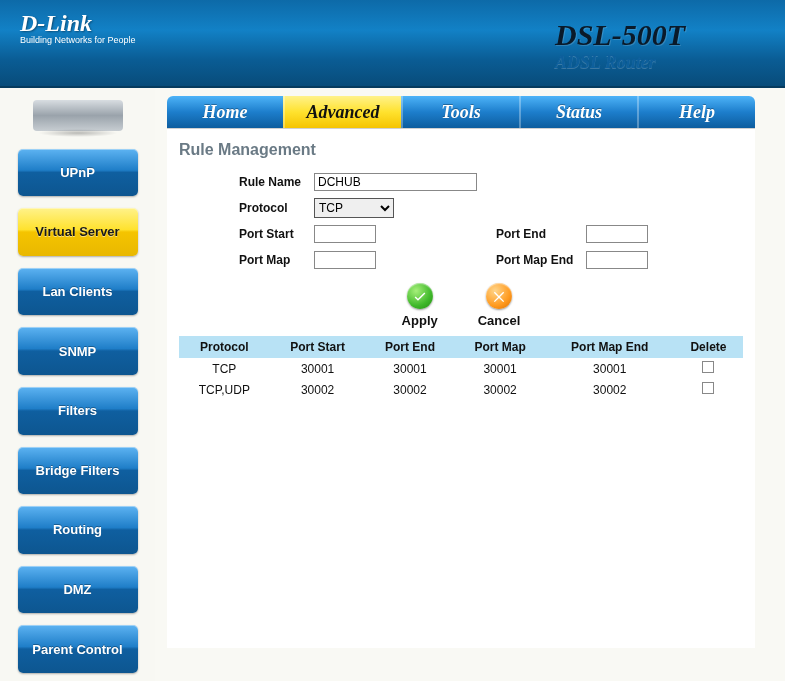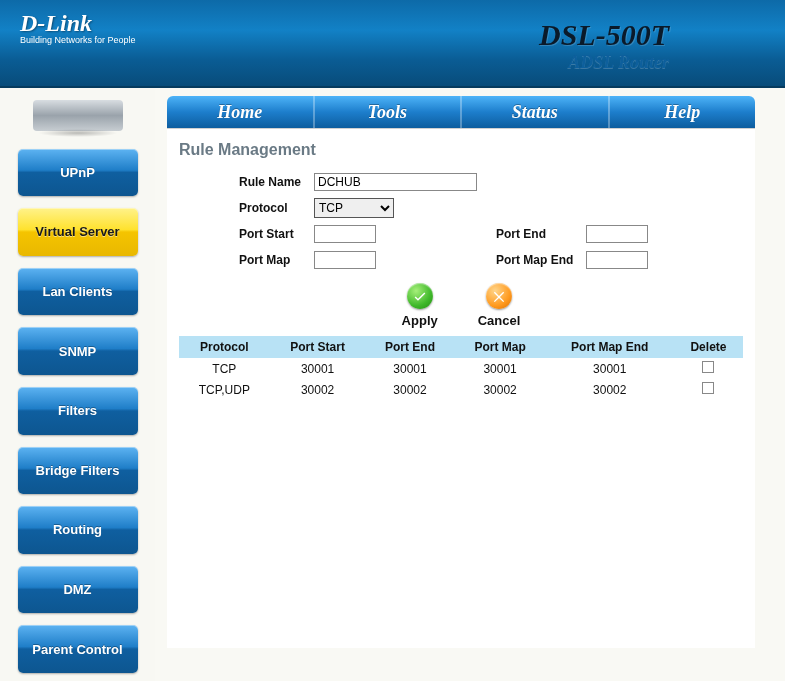--- a/index.html
+++ b/index.html
@@ -31,23 +31,23 @@
   }
   .logo-sub {
     font-size: 9px;
     color: #fff;
     font-style: normal;
     display: block;
     margin-top: -2px;
   }
   .title-area {
     position: absolute;
-    right: 116px;
+    right: 100px;
     top: 18px;
-    text-align: right;
+    text-align: left;
   }
   .model {
     font-family: Georgia, serif;
     font-size: 30px;
     font-weight: bold;
     font-style: italic;
     color: #0a1a2a;
     text-shadow: 1px 1px 0 rgba(255,255,255,.15);
   }
   .model-sub {
@@ -237,20 +237,21 @@
     <button class="side-btn">Filters</button>
     <button class="side-btn">Bridge Filters</button>
     <button class="side-btn">Routing</button>
     <button class="side-btn">DMZ</button>
     <button class="side-btn">Parent Control</button>
   </div>
 
   <div class="content">
     <div class="tabbar">
       <button class="tab">Home</button>
+      <button class="tab active">Advanced</button>
       <button class="tab">Tools</button>
       <button class="tab">Status</button>
       <button class="tab">Help</button>
     </div>
 
     <div class="main-panel">
       <div class="section-title">Rule Management</div>
 
       <div class="form-wrap">
         <div class="form-row">

